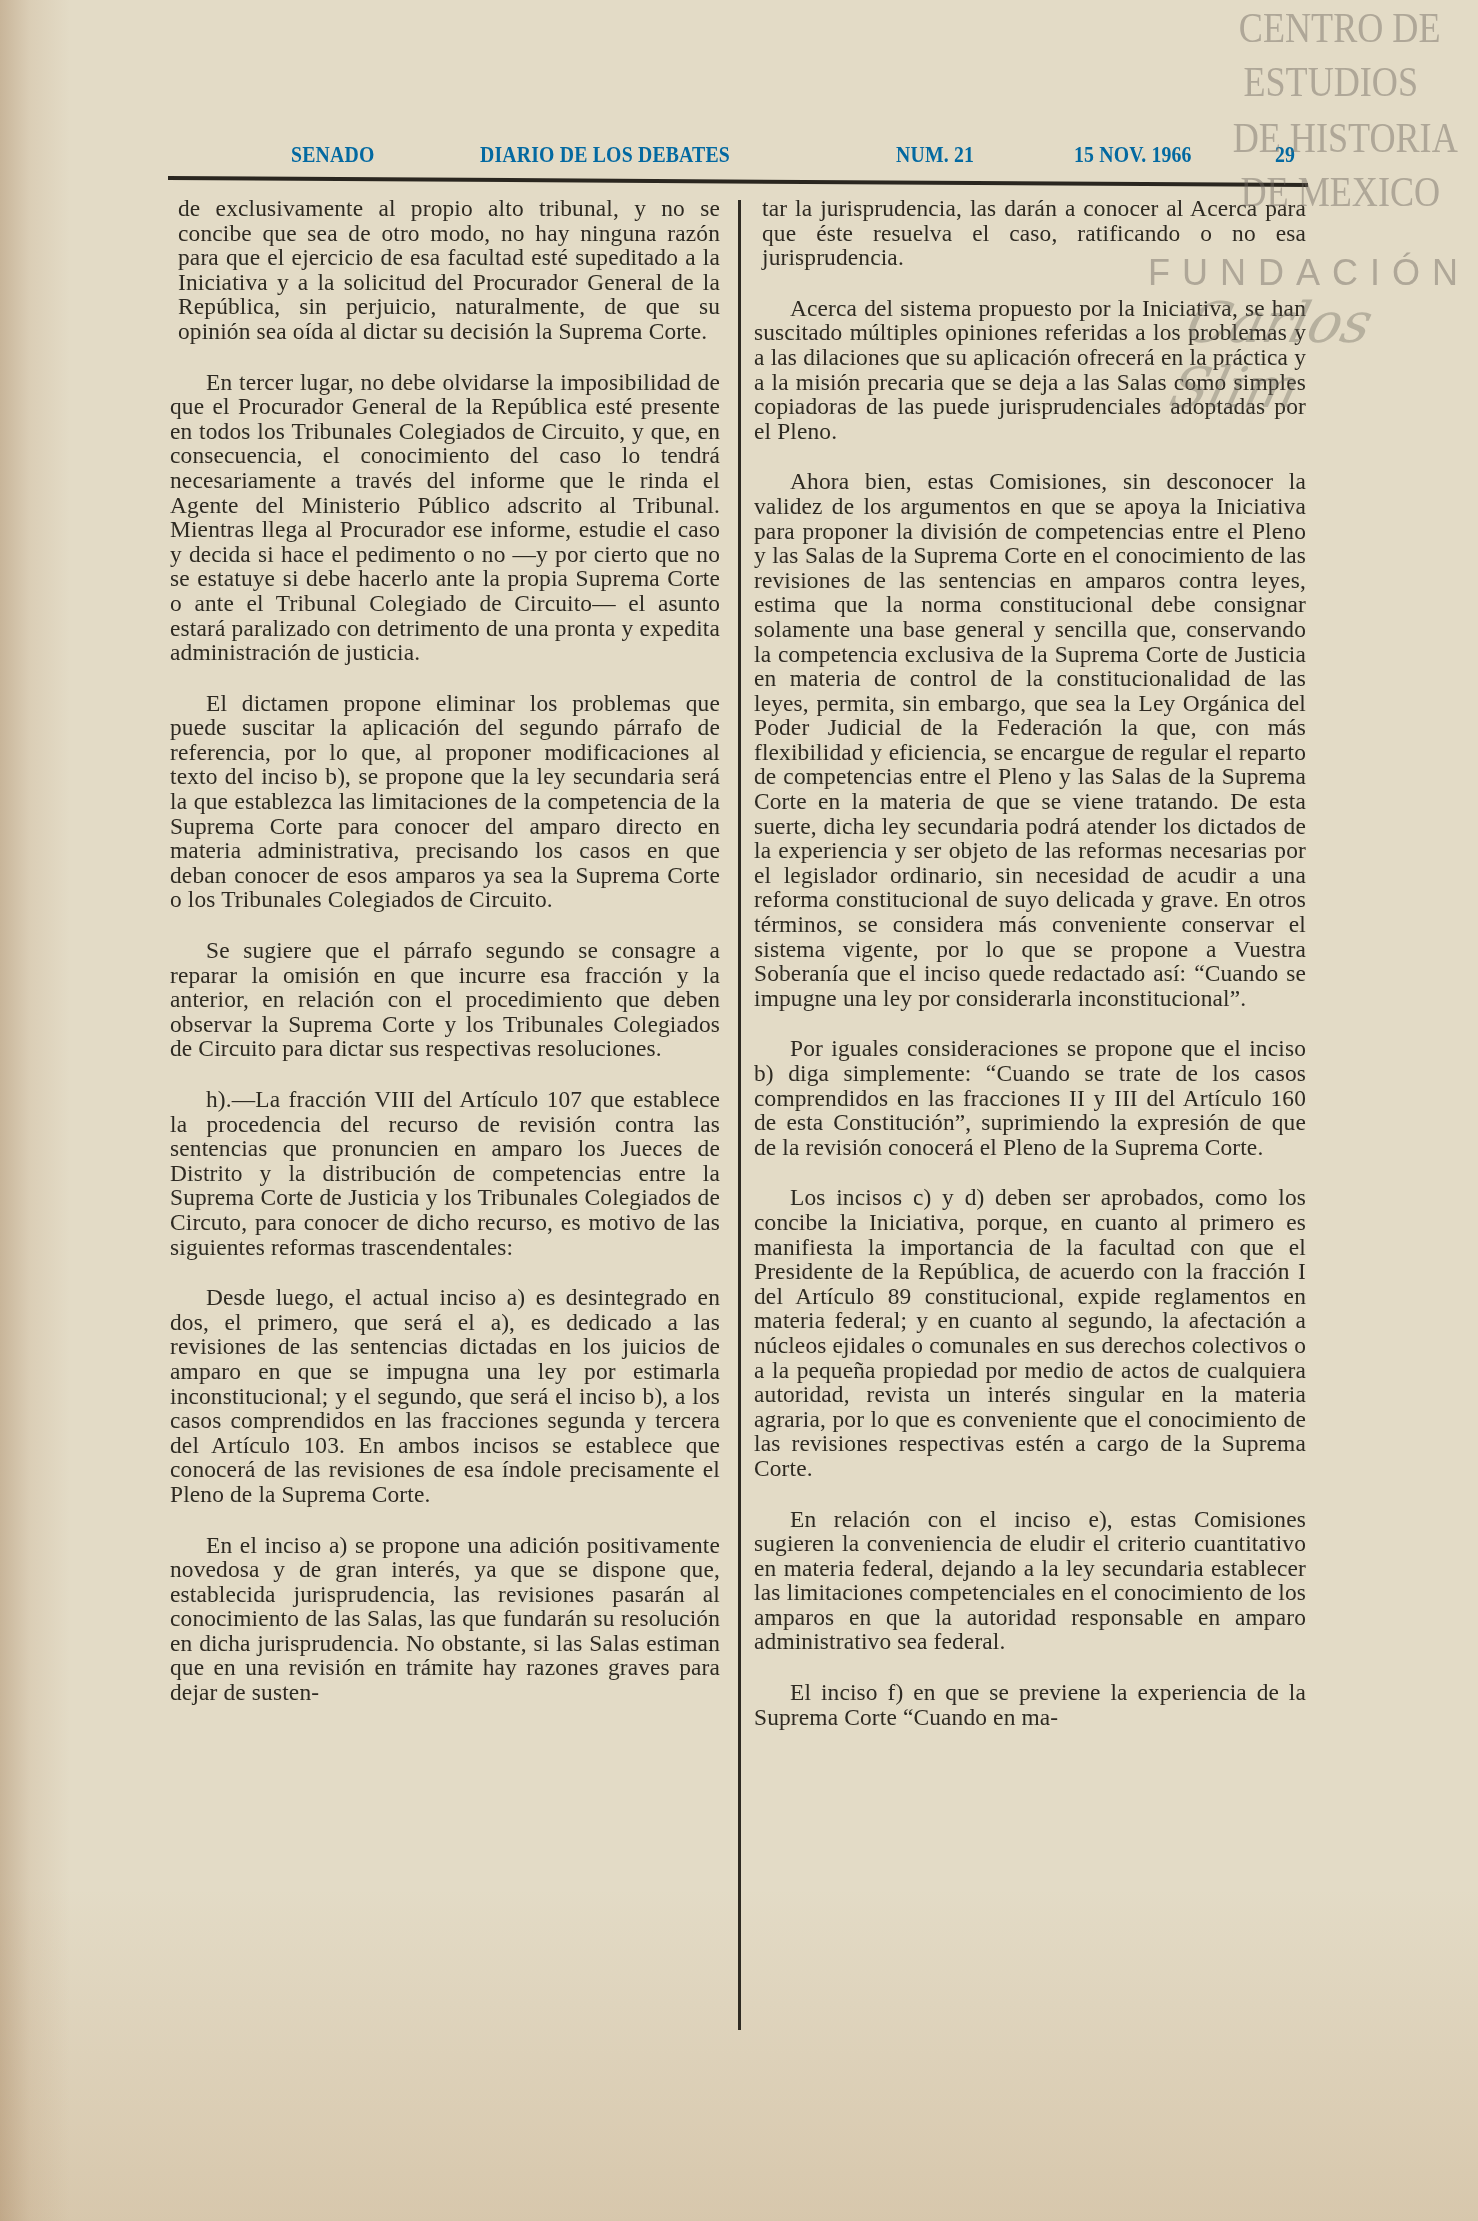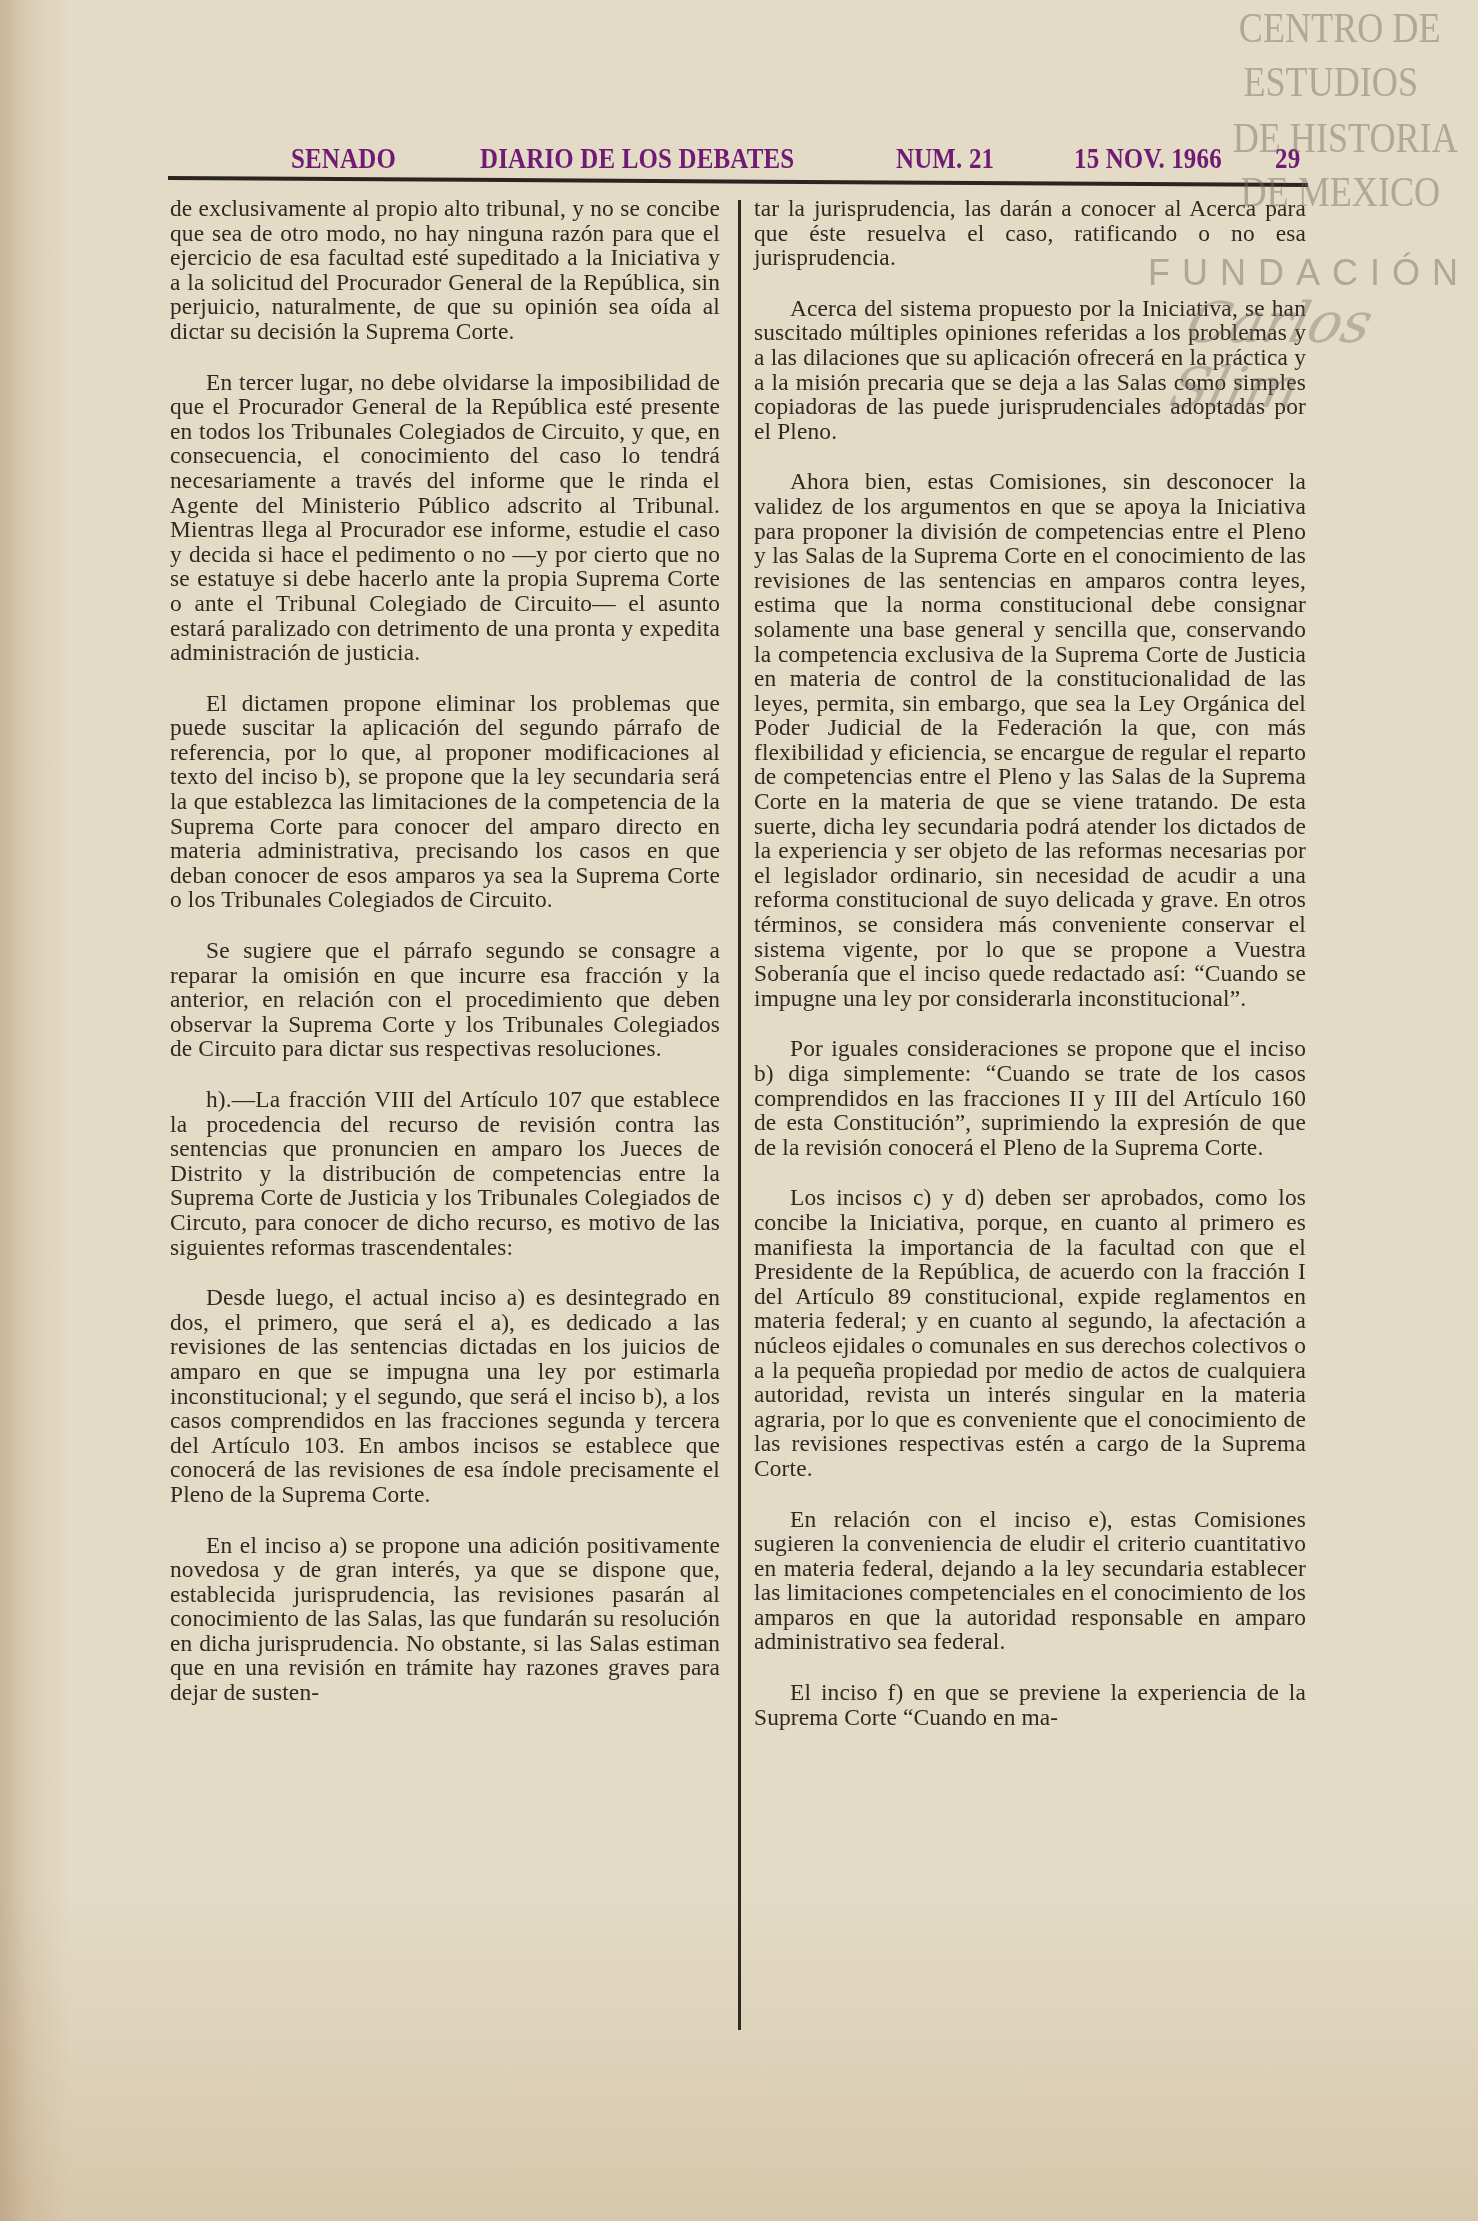--- a/index.html
+++ b/index.html
@@ -10,42 +10,42 @@
       linear-gradient(90deg, rgba(150,110,70,0.35) 0px, rgba(170,130,90,0.15) 30px, rgba(0,0,0,0) 70px),
       linear-gradient(180deg, rgba(0,0,0,0) 85%, rgba(180,140,95,0.25) 100%);
     font-family: "Liberation Serif", "DejaVu Serif", serif;
     color: #2e2a22;
   }
   .page { position: absolute; left: 0; top: 0; width: 1478px; height: 2221px; }
 
   .header {
     position: absolute; top: 138px; left: 168px; width: 1150px; height: 40px;
     font-family: "Liberation Serif", serif; font-weight: bold;
-    font-size: 29px; color: #701a75; letter-spacing: 0.2px;
+    font-size: 23px; color: #0369a1; letter-spacing: 0.2px;
   }
   .header span { position: absolute; top: 4px; white-space: nowrap; transform: scaleX(0.86); transform-origin: left center; }
   .h-senado { left: 123px; }
   .h-diario { left: 312px; }
   .h-num { left: 728px; }
   .h-date { left: 906px; }
   .h-page { left: 1107px; }
   .header-rule {
     position: absolute; top: 176px; left: 168px; width: 1140px; height: 4px;
     background: #2a261f; transform: rotate(0.35deg); transform-origin: left center;
   }
 
   .col {
     position: absolute; top: 196px; width: 550px;
     font-size: 23.4px; line-height: 24.6px; text-align: justify;
     hyphens: none; letter-spacing: 0.15px;
   }
   .col-left { left: 170px; }
   .col-right { left: 754px; width: 552px; }
   .col p { margin: 0 0 26px 0; text-indent: 36px; }
-  .col p.cont { text-indent: 0; }
+  .col p.cont { text-indent: 0; margin-left: 8px; }
   .col-divider {
     position: absolute; left: 738px; top: 200px; width: 3px; height: 1830px;
     background: #2f2b23;
   }
 
   .watermark {
     position: absolute; left: 1180px; top: 0; width: 298px; height: 380px;
     pointer-events: none;
   }
   .wm-line {

